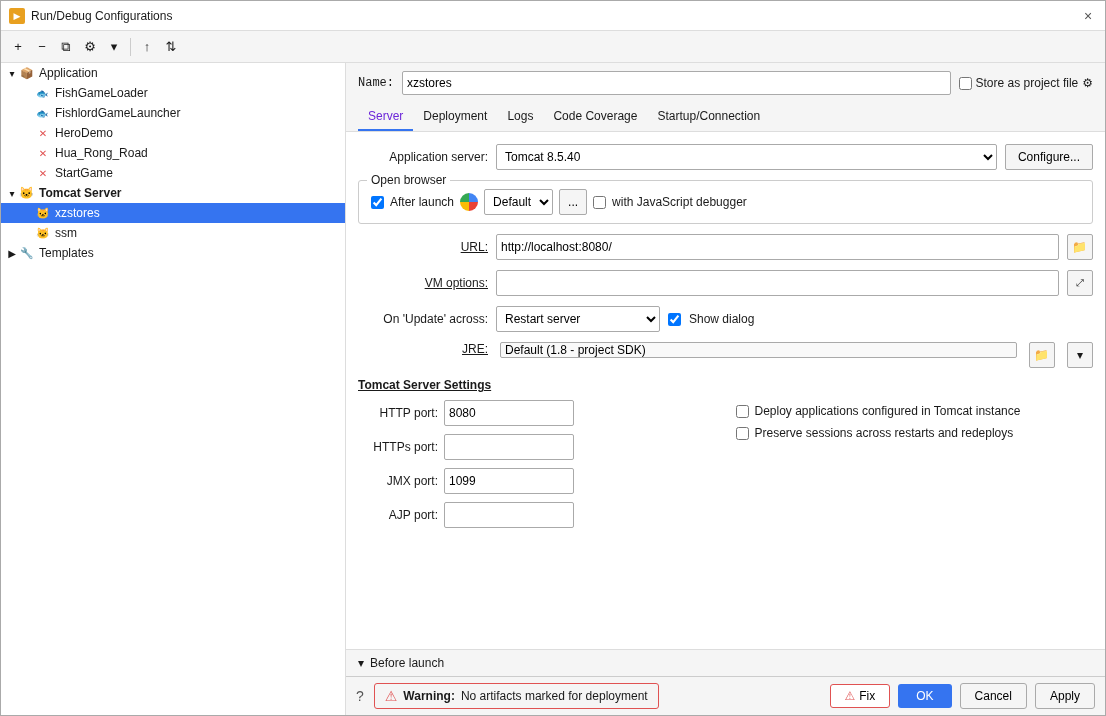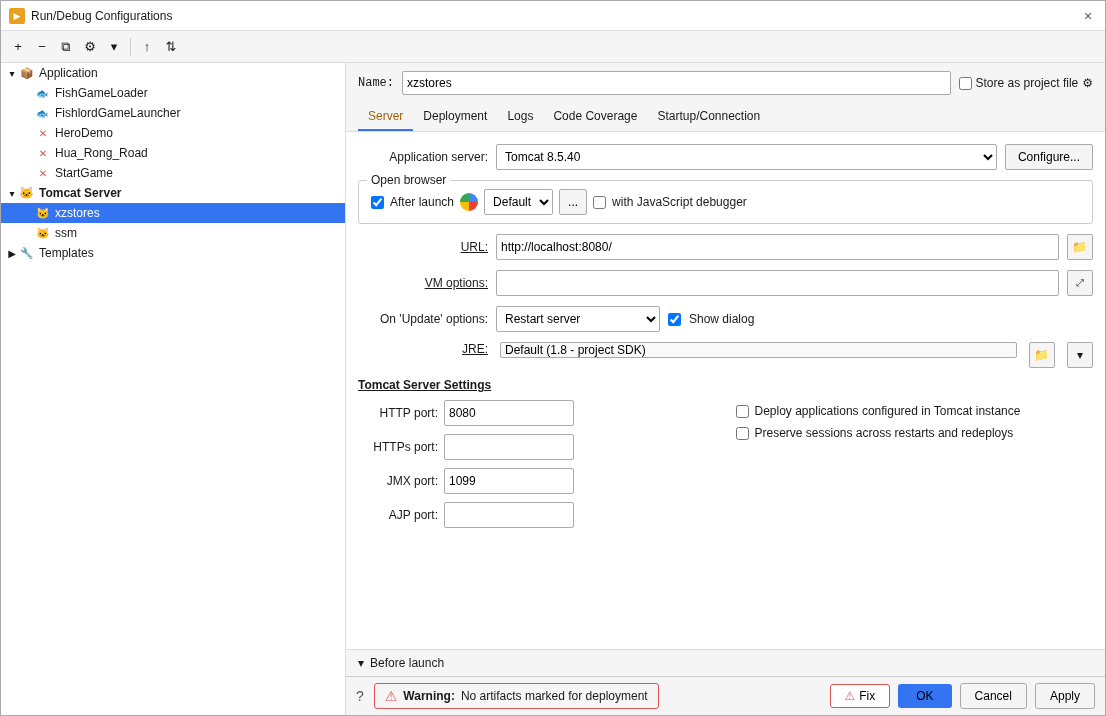--- a/index.html
+++ b/index.html
@@ -31,21 +31,21 @@
     
     .right-panel { flex: 1; display: flex; flex-direction: column; background: #f5f5f5; overflow: hidden; }
 
     .name-row { display: flex; align-items: center; padding: 8px 12px; background: #f5f5f5; gap: 8px; }
     .name-label { font-size: 12px; white-space: nowrap; font-family: Liberation Mono, monospace; }
     .name-input { flex: 1; height: 24px; border: 1px solid #aaa; border-radius: 2px; padding: 0 4px; font-size: 12px; }
     .store-checkbox-area { display: flex; align-items: center; gap: 4px; white-space: nowrap; }
 
     .tabs { display: flex; padding: 0 12px; background: #f5f5f5; border-bottom: 1px solid #ddd; }
     .tab { padding: 6px 10px; font-size: 12px; cursor: pointer; border-bottom: 2px solid transparent; }
-    .tab.active { border-bottom: 2px solid #3574f0; color: #a16207; }
+    .tab.active { border-bottom: 2px solid #3574f0; color: #6d28d9; }
 
     .panel-content { flex: 1; overflow-y: auto; padding: 12px; background: #fff; margin: 0; }
 
     .form-row { display: flex; align-items: center; margin-bottom: 10px; gap: 8px; }
     .form-label { width: 130px; text-align: right; font-size: 12px; flex-shrink: 0; }
     .form-select { height: 26px; border: 1px solid #aaa; border-radius: 2px; background: #fff; padding: 0 4px; font-size: 12px; flex: 1; }
     .configure-btn { height: 26px; padding: 0 12px; font-size: 12px; cursor: pointer; border: 1px solid #aaa; border-radius: 2px; background: #f5f5f5; white-space: nowrap; }
     .section-border { border: 1px solid #ccc; border-radius: 3px; padding: 8px 12px; margin-bottom: 10px; position: relative; }
     .section-border-title { position: absolute; top: -8px; left: 8px; background: #fff; padding: 0 4px; font-size: 12px; }
 
@@ -73,21 +73,21 @@
 
     .deploy-option { display: flex; align-items: center; gap: 6px; font-size: 12px; }
 
     .before-launch { display: flex; align-items: center; gap: 6px; padding: 6px 12px; background: #f5f5f5; border-top: 1px solid #ddd; font-size: 12px; cursor: pointer; }
 
     .bottom-bar { background: #f5f5f5; border-top: 1px solid #ccc; padding: 6px 10px; display: flex; align-items: center; justify-content: space-between; }
     .warning-box { border: 1.5px solid #e05252; border-radius: 3px; padding: 4px 10px; display: flex; align-items: center; gap: 6px; font-size: 12px; }
     .warning-icon { color: #e05252; font-size: 14px; }
     .bottom-right { display: flex; align-items: center; gap: 8px; }
     .fix-btn { border: 1.5px solid #e05252; border-radius: 3px; padding: 4px 14px; font-size: 12px; cursor: pointer; background: #fff; display: flex; align-items: center; gap: 4px; }
-    .ok-btn { background: #3574f0; color: #000000; border: none; border-radius: 3px; padding: 5px 18px; font-size: 12px; cursor: pointer; }
+    .ok-btn { background: #3574f0; color: #ffffff; border: none; border-radius: 3px; padding: 5px 18px; font-size: 12px; cursor: pointer; }
     .cancel-btn { background: #f5f5f5; border: 1px solid #aaa; border-radius: 3px; padding: 5px 14px; font-size: 12px; cursor: pointer; }
     .apply-btn { background: #f5f5f5; border: 1px solid #aaa; border-radius: 3px; padding: 5px 14px; font-size: 12px; cursor: pointer; }
     .help-btn { font-size: 14px; color: #555; cursor: pointer; }
 
     .small-select { height: 26px; border: 1px solid #aaa; border-radius: 2px; background: #fff; padding: 0 4px; font-size: 12px; }
     .dots-btn { height: 26px; padding: 0 8px; border: 1px solid #aaa; border-radius: 2px; background: #f5f5f5; cursor: pointer; font-size: 12px; }
   </style>
 </head>
 <body>
 
@@ -228,21 +228,21 @@
           <div class="url-btn">📁</div>
         </div>
 
         <div class="vm-row">
           <span class="form-label" style="text-decoration:underline;">VM options:</span>
           <input class="vm-input" type="text" style="">
           <div class="expand-btn">⤢</div>
         </div>
 
         <div class="on-update-row">
-          <span class="form-label">On 'Update' options:</span>
+          <span class="form-label">On 'Update' across:</span>
           <select class="small-select" style="width:164px;">
             <option>Restart server</option>
           </select>
           <input type="checkbox" checked="" style="">
           <span>Show dialog</span>
         </div>
 
         <div class="jre-row">
           <span class="form-label" style="text-decoration:underline;">JRE:</span>
           <input class="jre-input" type="text" value="Default (1.8 - project SDK)" style="">

